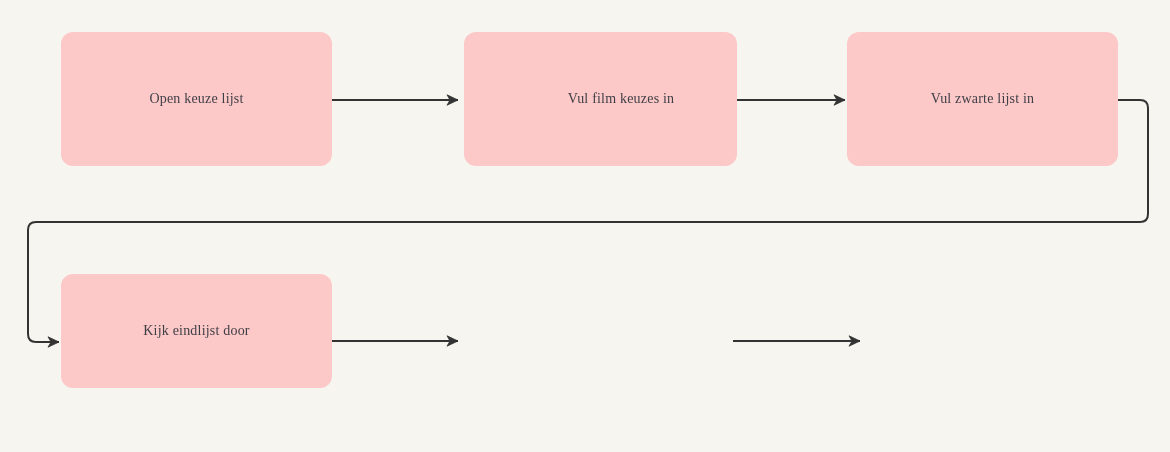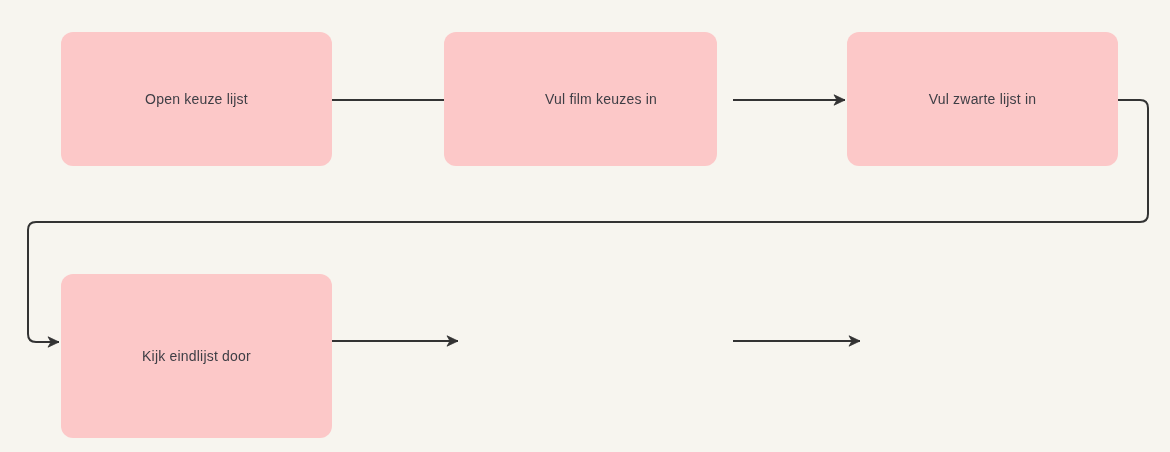--- a/index.html
+++ b/index.html
@@ -36,34 +36,35 @@
     pointer-events: stroke;
   }
   .flow-node {
     position: absolute;
     background: var(--node-fill);
     border-radius: 12px;
     display: flex;
     align-items: center;
     justify-content: center;
     cursor: pointer;
+    font-family: Liberation Serif, serif;
   }
   .flow-node .node-label {
     color: var(--text);
     font-size: 14px;
     letter-spacing: 0.2px;
     text-align: center;
     line-height: 1.3;
     padding: 0 12px;
   }
   
   .n0 { left: 61px;  top: 32px;  width: 271px; height: 134px; }
-  .n1 { left: 444px; top: 32px;  width: 273px; height: 134px; padding-left: 41px; }
+  .n1 { left: 464px; top: 32px;  width: 273px; height: 134px; padding-left: 41px; }
   .n2 { left: 847px; top: 32px;  width: 271px; height: 134px; }
-  .n3 { left: 61px;  top: 274px; width: 271px; height: 164px; }
+  .n3 { left: 61px;  top: 274px; width: 271px; height: 114px; }
   .n4 { left: 460px; top: 274px; width: 273px; height: 134px; }
   .n5 { left: 862px; top: 274px; width: 272px; height: 134px; }
 </style>
 </head>
 <body>
 
 <div class="canvas">
 
   <svg class="connector-layer" viewBox="0 0 1170 452" xmlns="http://www.w3.org/2000/svg">
     <defs>

